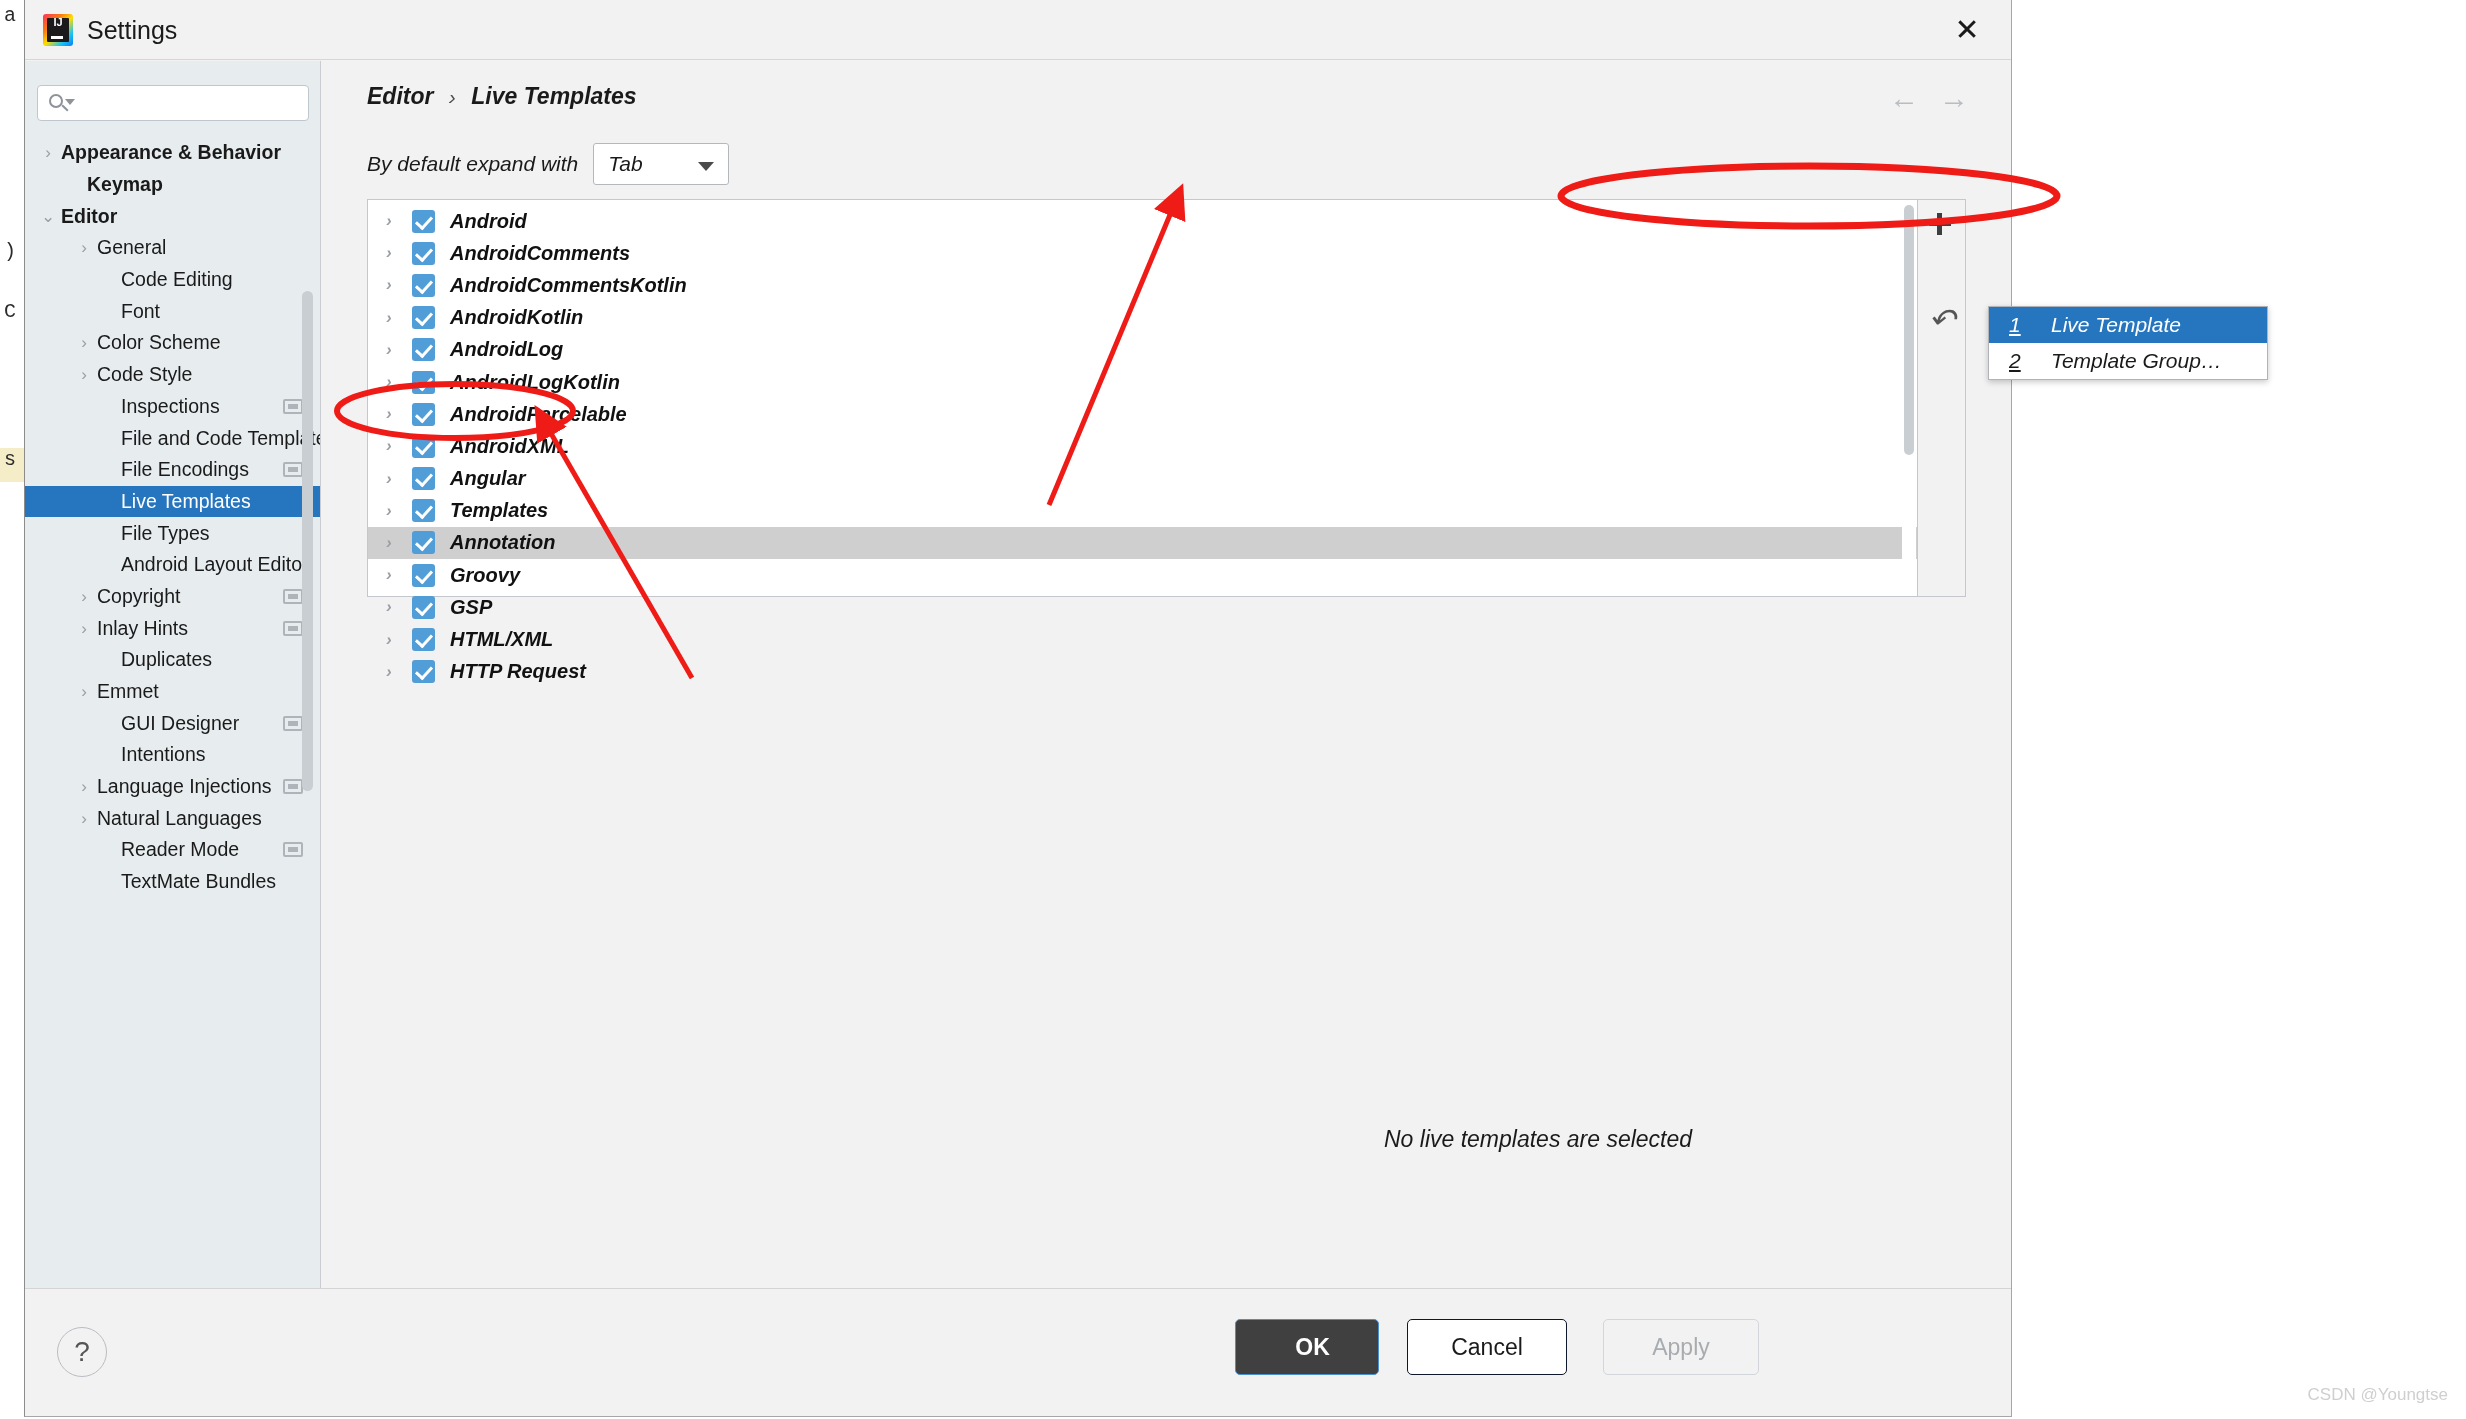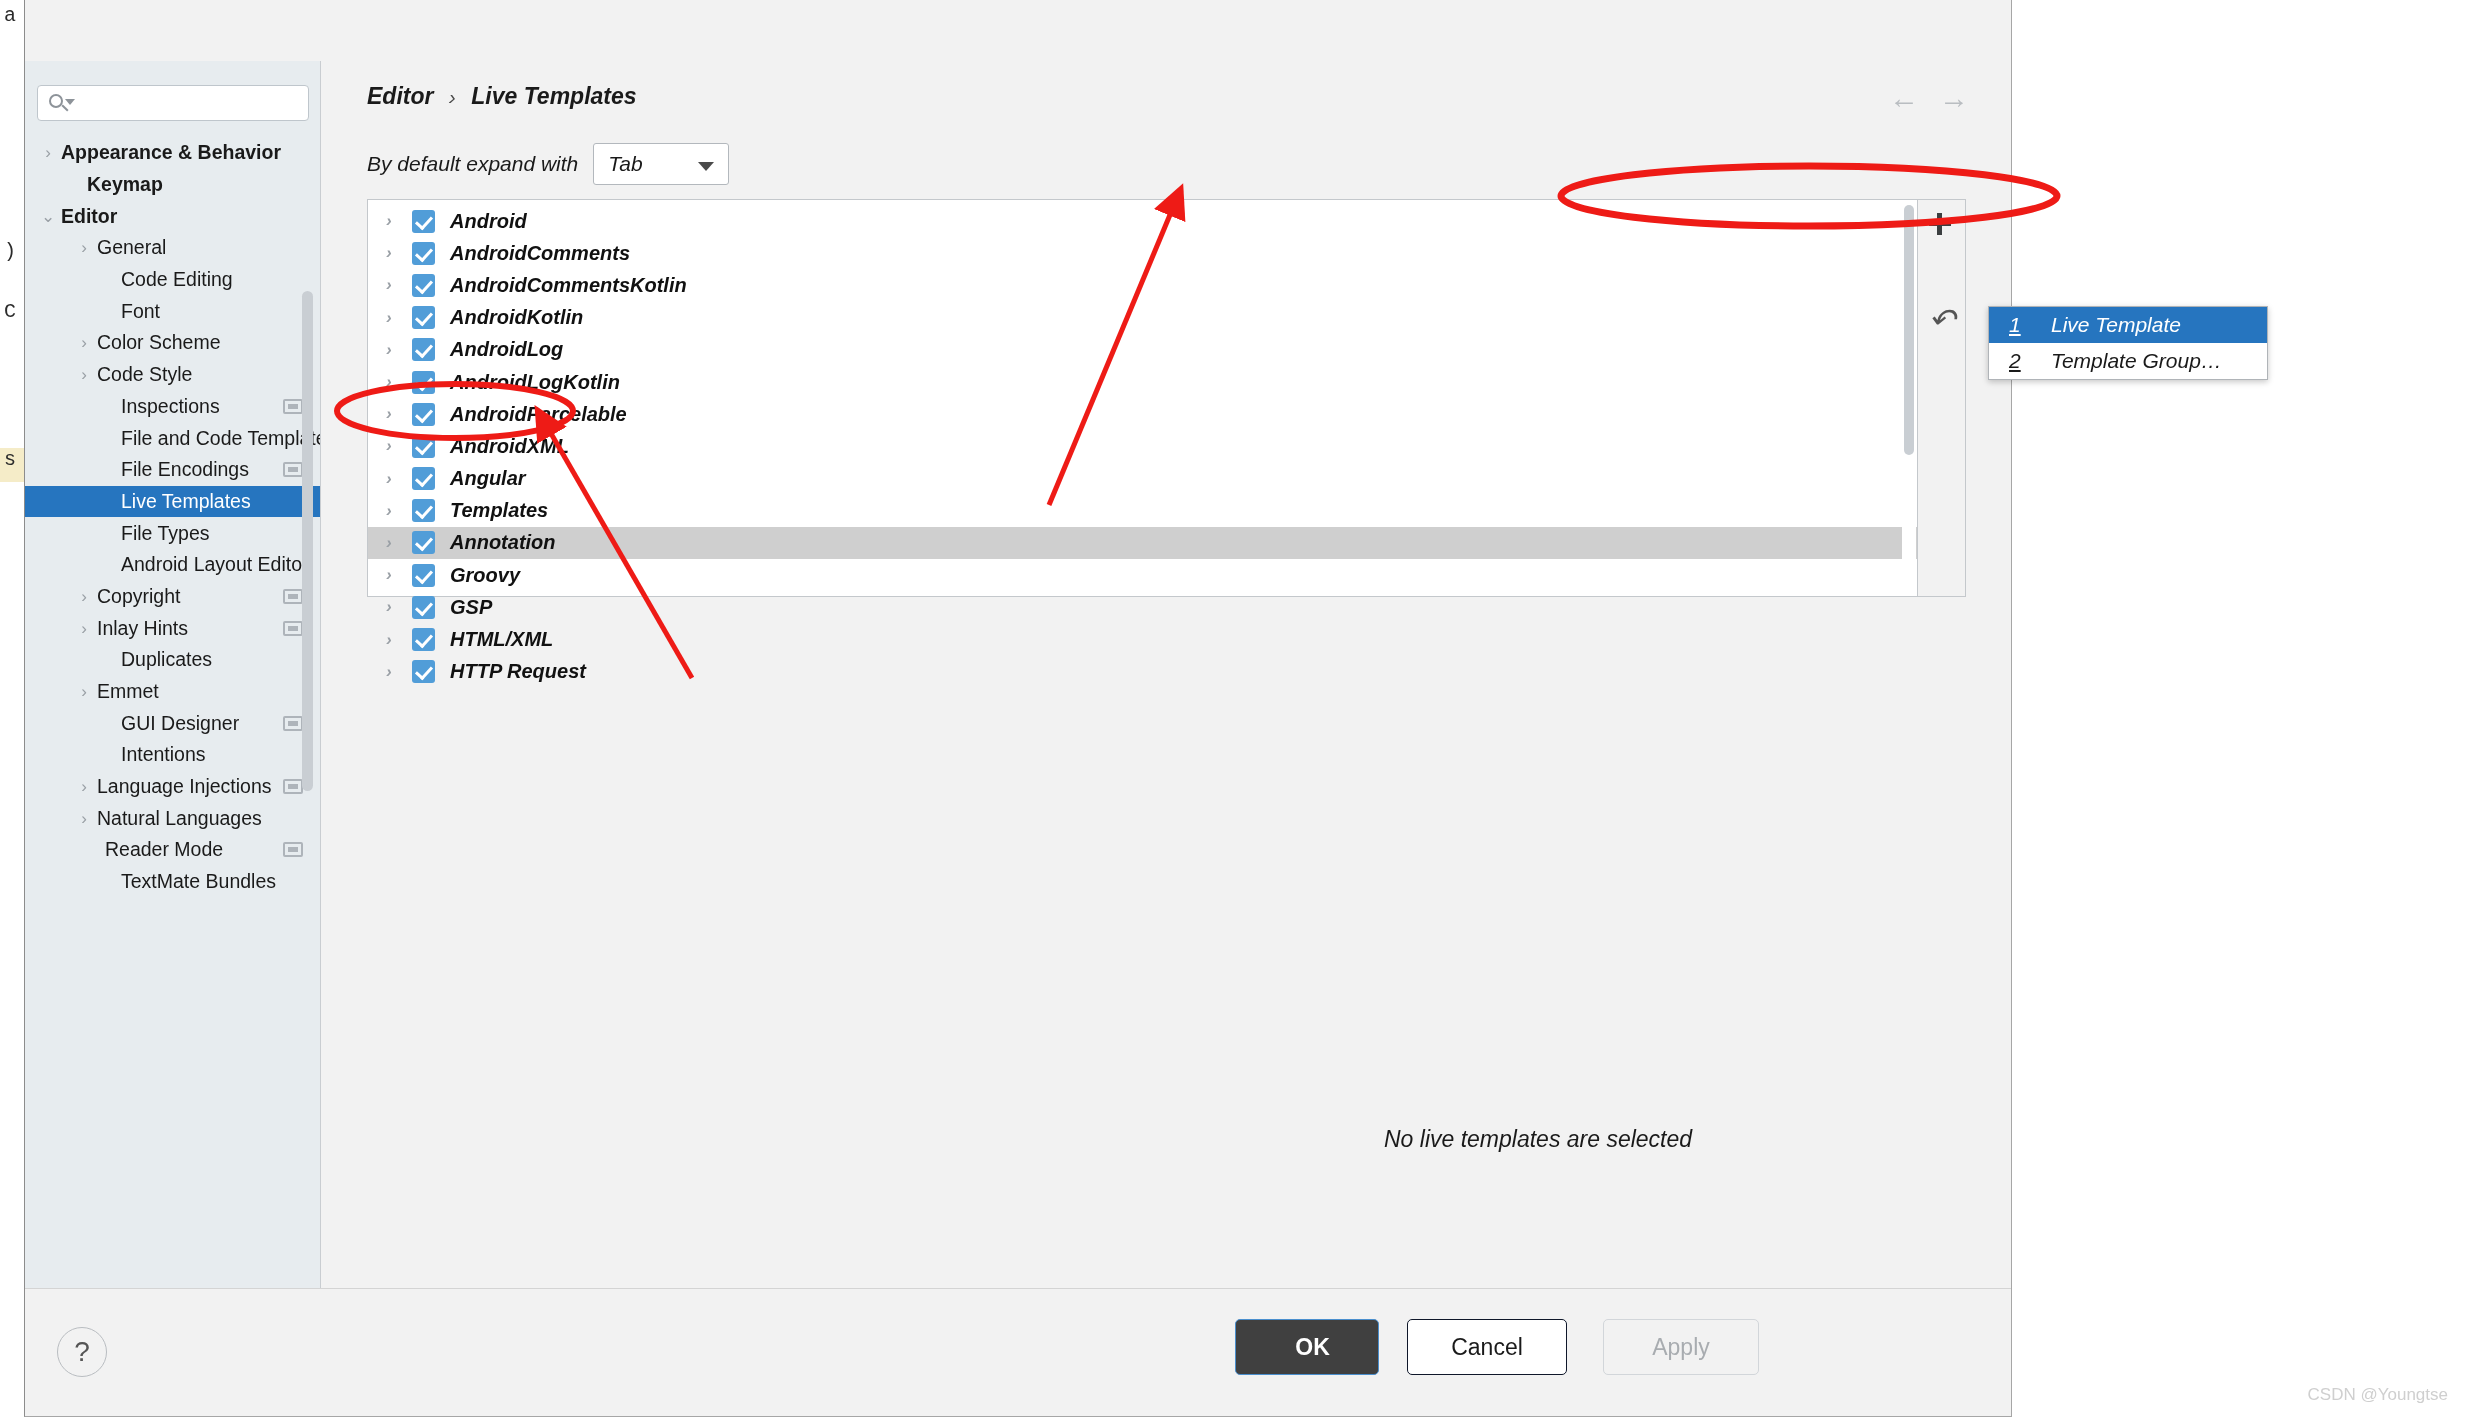--- a/index.html
+++ b/index.html
@@ -249,20 +249,29 @@
   <div class="bg-sliver">
     <div class="hl" style="top:448px;"></div>
     <div class="gl" style="top:4px;">a</div>
     <div class="gl" style="top:240px;">)</div>
     <div class="gl" style="top:300px;">C</div>
     <div class="gl" style="top:448px;">s</div>
   </div>
 
   <div class="dialog">
 
+    <div class="titlebar">
+      <div class="ij-logo">
+        <div class="inner"></div>
+        <div class="ij">IJ</div>
+        <div class="bar"></div>
+      </div>
+      <div class="title-text">Settings</div>
+      <div class="close-btn">✕</div>
+    </div>
 
     <div class="leftpane">
       <div class="search-wrap">
         <div class="search-ico">
           <div class="circ"></div>
             <div class="hand"></div>
             <div class="tri"></div>
         </div>
         <input class="search-input" type="text" placeholder="" style="">
       </div>
@@ -343,21 +352,21 @@
           <div class="tnode">
             <span class="chev" style="left: 50px;">›</span>
             <span class="lbl" style="left: 72px;">Language Injections</span>
             <span class="sqico"></span>
           </div>
           <div class="tnode">
             <span class="chev" style="left: 50px;">›</span>
             <span class="lbl" style="left: 72px;">Natural Languages</span>
           </div>
           <div class="tnode">
-            <span class="lbl" style="left: 80px;">Reader Mode</span>
+            <span class="lbl" style="left: 96px;">Reader Mode</span>
             <span class="sqico"></span>
           </div>
           <div class="tnode">
             <span class="lbl" style="left: 96px;">TextMate Bundles</span>
           </div>
         </div>
       <div class="tree-scroll">
         <div class="thumb"></div>
       </div>
     </div>

